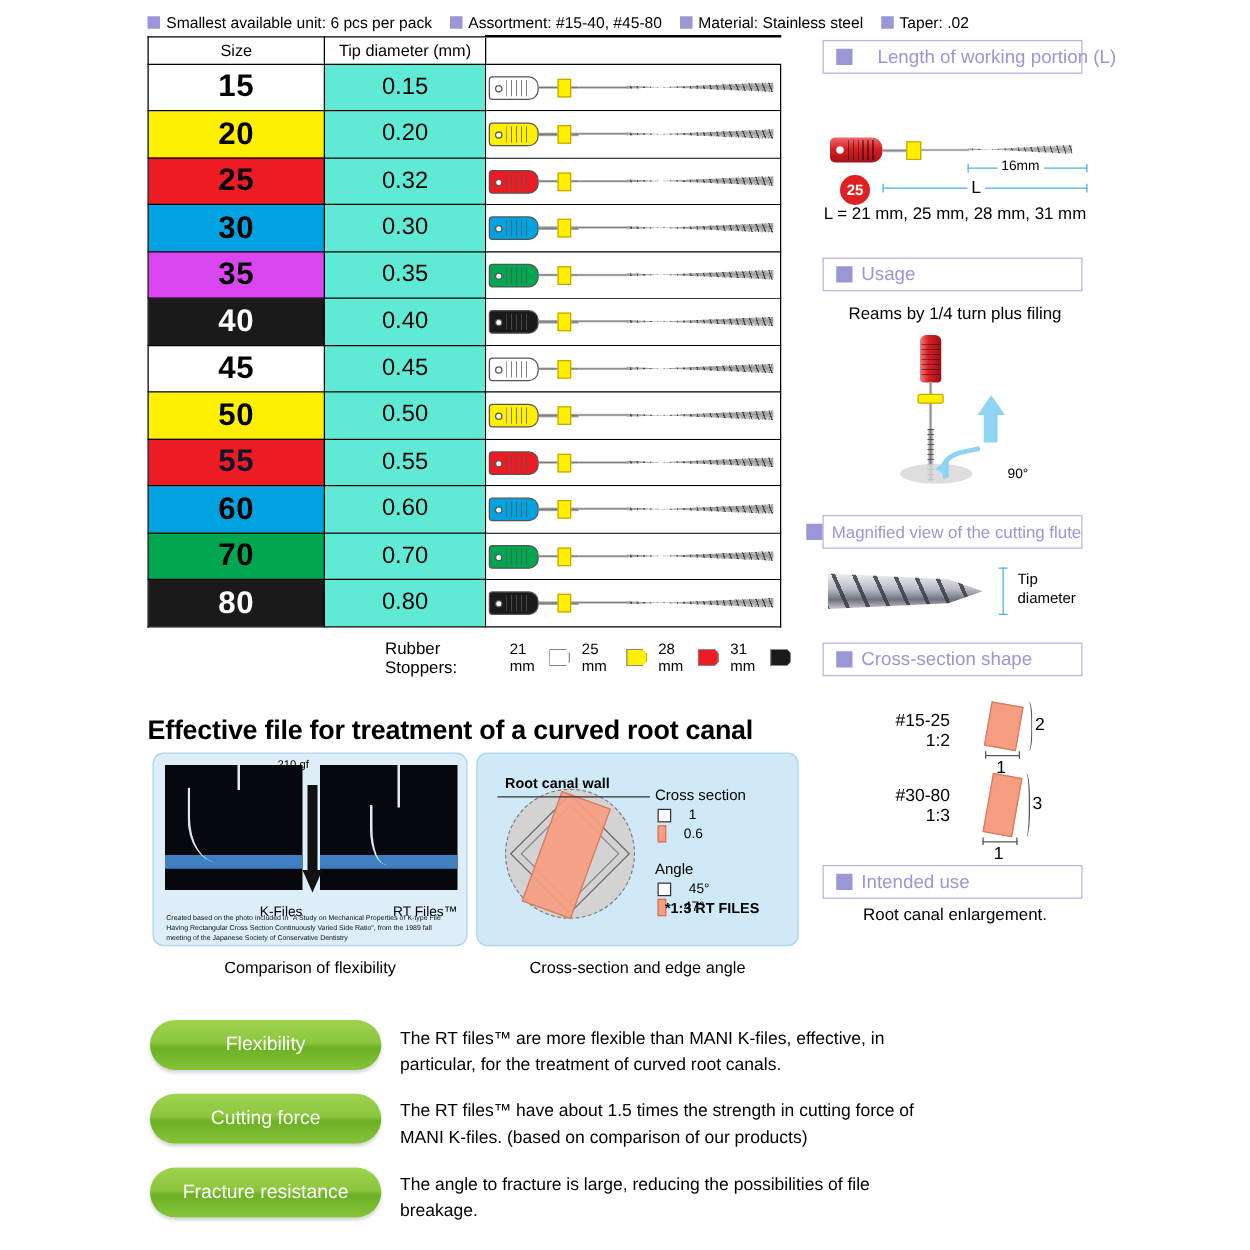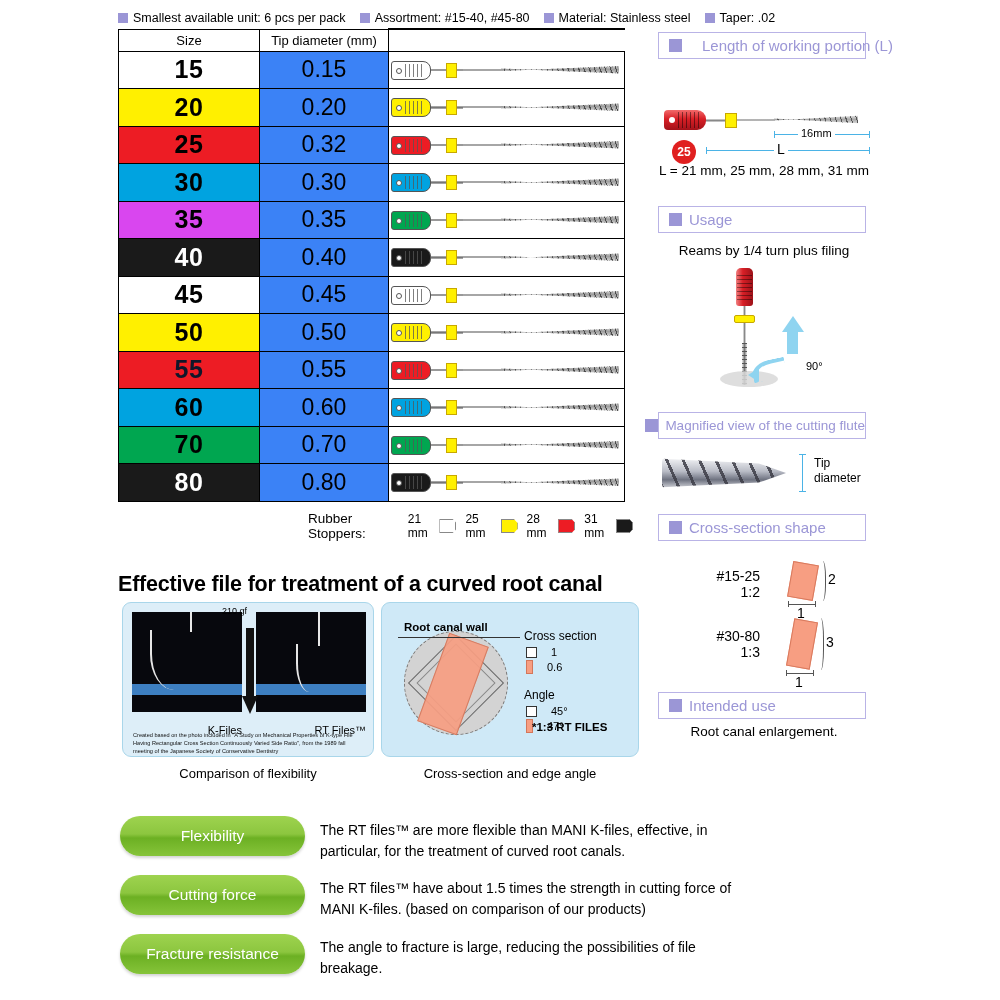--- a/index.html
+++ b/index.html
@@ -32,21 +32,21 @@
   .col-pic  { width:236px; }
   thead th {
     height:22px; font-size:13px; font-weight:normal; background:#fff;
   }
   thead th.blank { border-top:2px solid #000; border-left:none; border-right:none; }
   tbody tr { height:37.5px; }
   td.size-cell {
     text-align:center; font-size:25px; font-weight:bold; letter-spacing:0.5px;
   }
   td.dia-cell {
-    text-align:center; font-size:23px; background:#3b82f6;
+    text-align:center; font-size:19px; background:#5eead4;
   }
   td.pic-cell { background:#fff; border-left:none; border-right:none; position:relative; }
 
   
   .file-ill { position:relative; width:232px; height:34px; }
   .handle {
     position:absolute; left:2px; top:8px; width:40px; height:19px;
     border:1.2px solid #555; border-radius:3px 8px 8px 3px;
   }
   .handle .hole {
@@ -189,21 +189,21 @@
   .u-curve {
     position:absolute; left:52px; top:92px; width:34px; height:20px;
     border-top:4px solid #8fd4f0; border-left:4px solid #8fd4f0;
     border-radius:60% 0 0 0; transform:rotate(-12deg);
   }
   .u-curve-head {
     position:absolute; left:48px; top:100px; width:0; height:0;
     border-top:7px solid transparent; border-bottom:7px solid transparent;
     border-right:11px solid #8fd4f0;
   }
-  .deg90 { position:absolute; left:106px; top:92px; font-size:11px; }
+  .deg90 { position:absolute; left:106px; top:105px; font-size:11px; }
 
   
   .mag-fig { position:absolute; left:662px; top:450px; width:200px; height:50px; }
   .mag-flute {
     position:absolute; left:0; top:6px; width:124px; height:34px;
     background:
       repeating-linear-gradient(66deg, rgba(60,60,70,.85) 0 3px, rgba(255,255,255,0) 3px 15px),
       linear-gradient(to bottom,#fbfbfc,#b9bcc6 45%,#6e7280 70%,#e9eaee);
     clip-path: polygon(0 8%, 0 92%, 78% 78%, 100% 50%, 78% 22%);
     border-radius:6px 0 0 6px;

